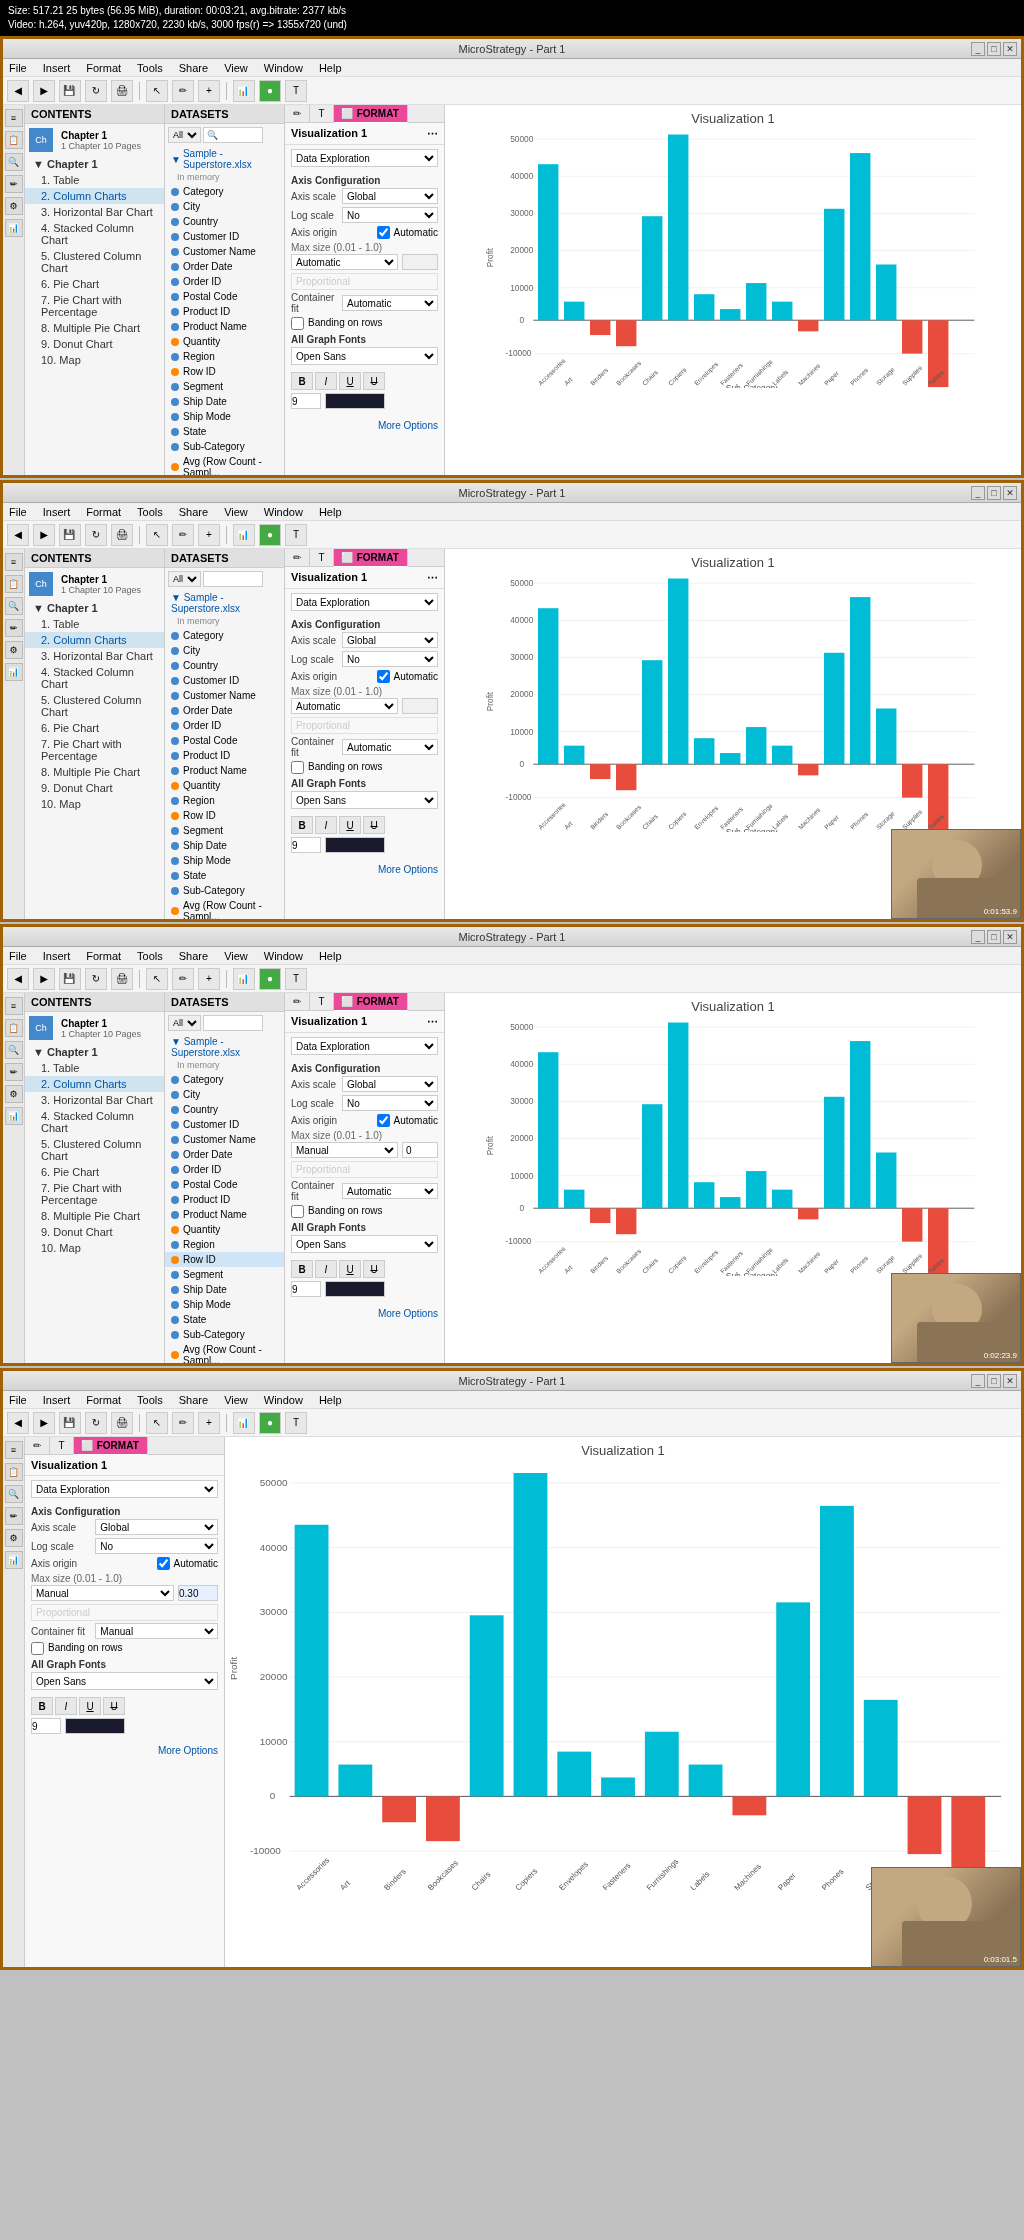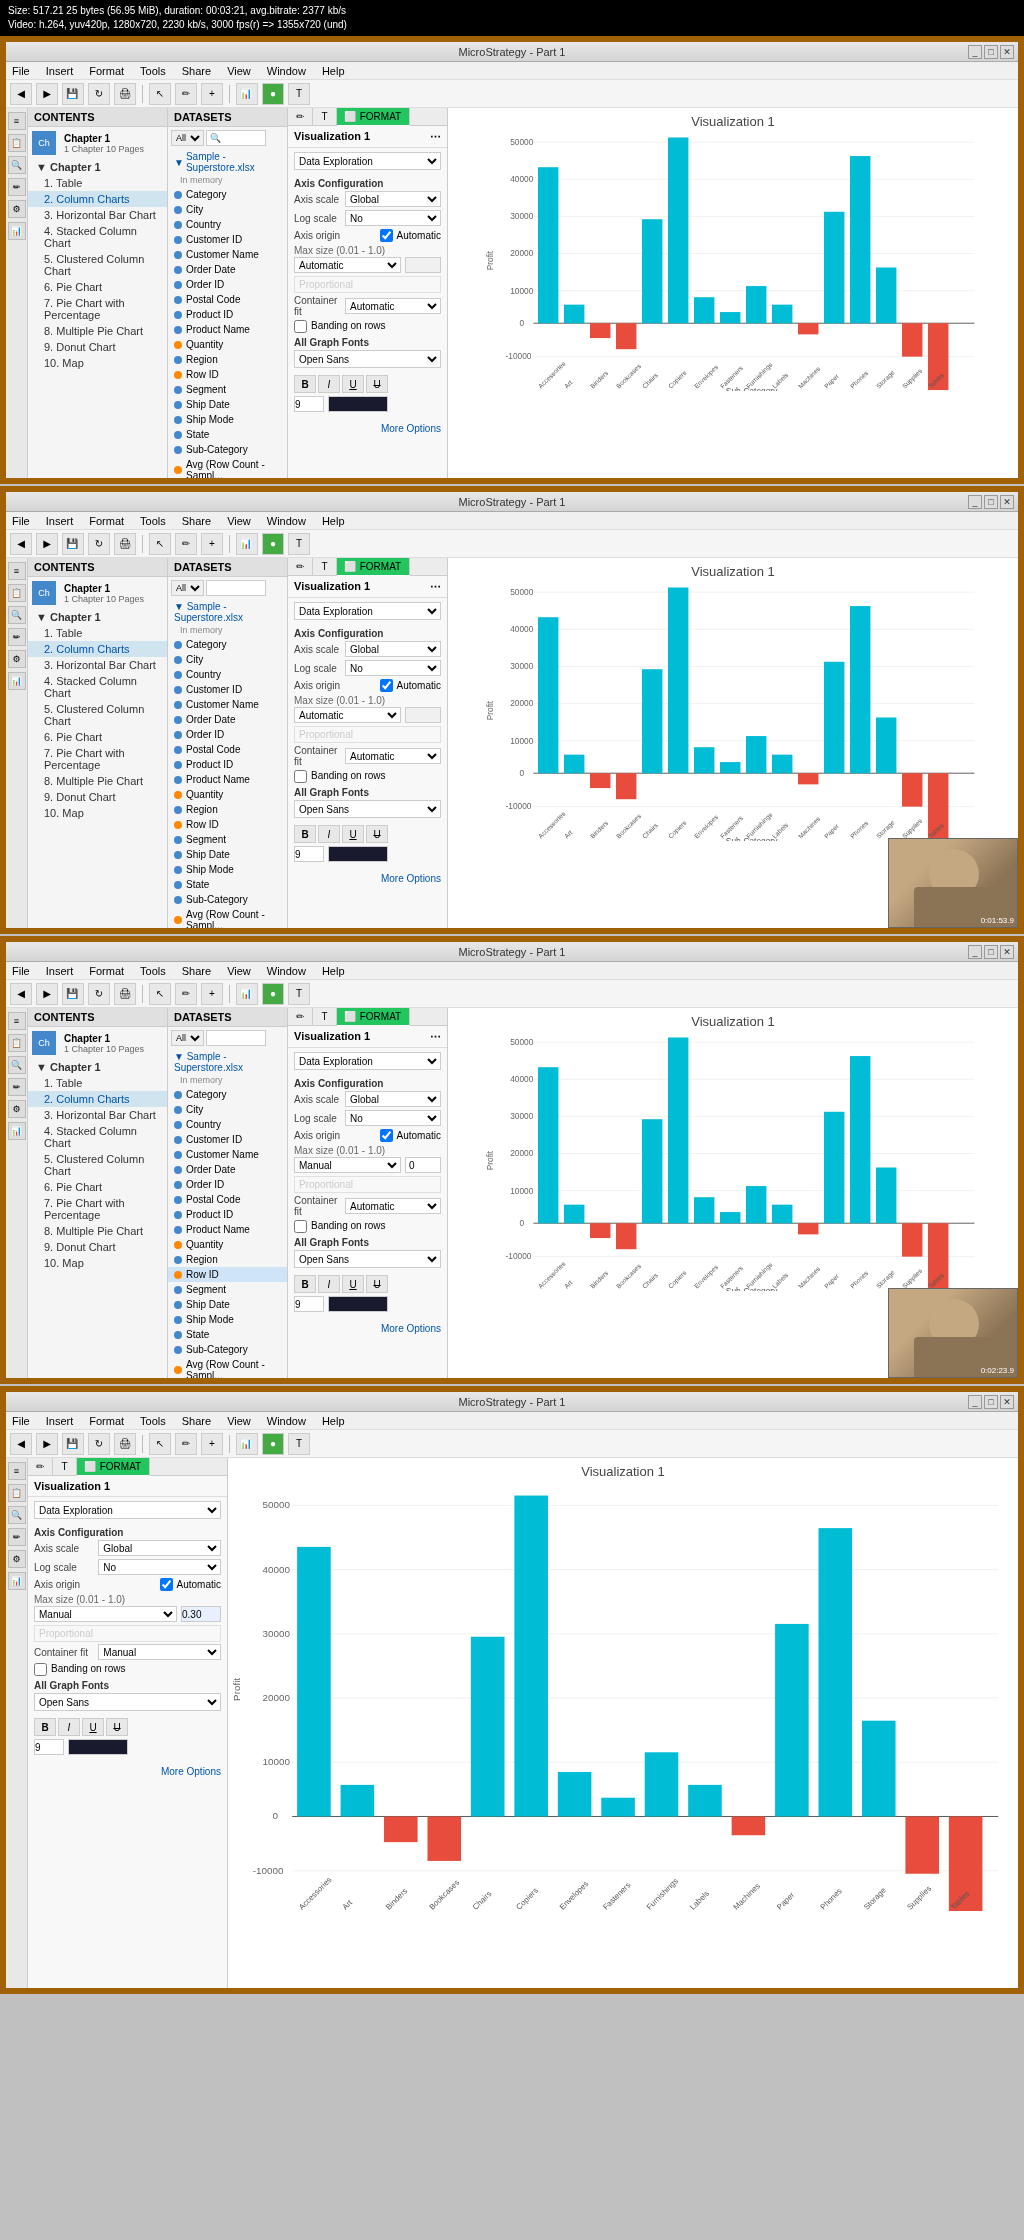--- a/index.html
+++ b/index.html
@@ -7,21 +7,21 @@
 
     .video-info {
       background: #000;
       color: #fff;
       padding: 4px 8px;
       font-size: 10px;
       line-height: 1.4;
     }
 
     .app-window {
-      border: 6px solid #a16207;
+      border: 3px solid #a16207;
       margin-bottom: 2px;
       background: #f0f0f0;
       position: relative;
     }
 
     .title-bar {
       background: linear-gradient(to bottom, #e8e8e8, #d4d4d4);
       height: 20px;
       display: flex;
       align-items: center;
@@ -196,23 +196,24 @@
     }
 
     .panel-tab {
       padding: 3px 8px;
       cursor: pointer;
       font-size: 10px;
       border-right: 1px solid #ccc;
     }
 
     .panel-tab.active {
-      background: #22c55e;
+      background: #ec4899;
       border-bottom: 1px solid #fff;
       margin-bottom: -1px;
+      font-weight: bold;
     }
 
     .viz-title {
       padding: 4px 6px;
       font-size: 11px;
       font-weight: bold;
       border-bottom: 1px solid #ddd;
       display: flex;
       justify-content: space-between;
     }
@@ -1281,15 +1282,22 @@
         <text x="510" y="420" font-size="8" fill="#555" transform="rotate(-45,527,420)">Machines</text>
         <text x="554" y="420" font-size="8" fill="#555" transform="rotate(-45,571,420)">Paper</text>
         <text x="598" y="420" font-size="8" fill="#555" transform="rotate(-45,615,420)">Phones</text>
         <text x="642" y="420" font-size="8" fill="#555" transform="rotate(-45,659,420)">Storage</text>
         <text x="686" y="420" font-size="8" fill="#555" transform="rotate(-45,703,420)">Supplies</text>
         <text x="730" y="420" font-size="8" fill="#555" transform="rotate(-45,747,420)">Tables</text>
 
         <text x="420" y="440" font-size="10" fill="#555" text-anchor="middle">Sub-Category</text>
       </svg>
       
+      <div class="webcam-overlay" style="width:150px;height:100px;">
+        <div class="webcam-face">
+          <div style="width:55px;height:55px;border-radius:50%;background:#c4a882;position:absolute;top:8px;left:45px;"></div>
+          <div style="width:90px;height:45px;background:#8B7355;position:absolute;bottom:0;left:30px;border-radius:4px 4px 0 0;"></div>
+        </div>
+        <div class="webcam-timestamp">0:03:01.5</div>
+      </div>
     </div>
   </div>
 </div>
 
 </body></html>

